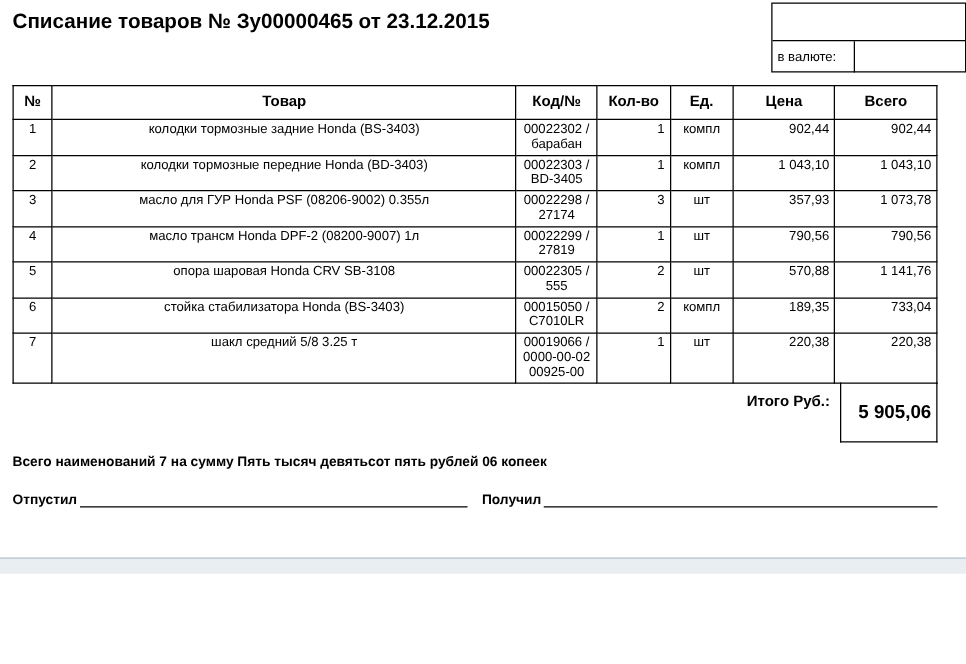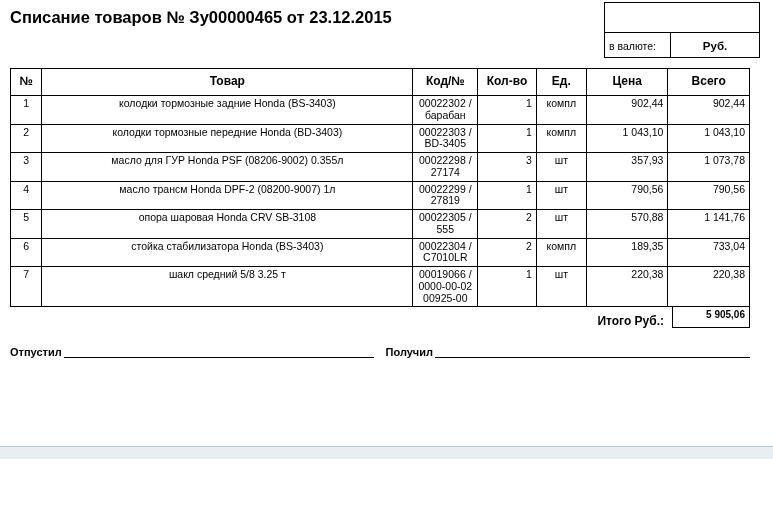--- a/index.html
+++ b/index.html
@@ -42,21 +42,21 @@
     position: absolute;
     left: 10px;
     top: 8px;
     font-size: 16.5px;
     font-weight: bold;
     letter-spacing: 0;
     white-space: nowrap;
   }
   .currency-box {
     position: absolute;
-    right: 13px;
+    right: 0;
     top: 2px;
     width: 156px;
     height: 56px;
     border: 1px solid #000;
     box-sizing: border-box;
   }
   .currency-box .cur-top {
     height: 29px;
     border-bottom: 1px solid #000;
   }
@@ -135,22 +135,22 @@
     padding-top: 8px;
     white-space: nowrap;
   }
   .total-value {
     width: 78px;
     box-sizing: border-box;
     border: 1px solid #000;
     border-top: none;
     text-align: right;
     font-weight: bold;
-    font-size: 10px;
-    padding: 3px 4px;
+    font-size: 15px;
+    padding: 15px 4px;
   }
 
   
   .summary {
     margin: 10px 0 0 10px;
     font-size: 11px;
     font-weight: bold;
   }
 
   
@@ -183,21 +183,20 @@
 
 <div class="page">
 
   <div class="header-area">
     <div class="doc-title">Списание товаров № Зу00000465 от 23.12.2015</div>
 
     <div class="currency-box">
       <div class="cur-top"></div>
       <div class="cur-bottom">
         <div class="cur-label">в валюте:</div>
-        <div class="cur-value">Руб.</div>
       </div>
     </div>
   </div>
 
   <table class="items">
     <colgroup>
       <col class="c-num">
       <col class="c-name">
       <col class="c-code">
       <col class="c-qty">
@@ -258,21 +257,21 @@
         <td class="name">опора шаровая Honda CRV SB-3108</td>
         <td class="code">00022305 / 555</td>
         <td class="qty">2</td>
         <td class="unit">шт</td>
         <td class="price">570,88</td>
         <td class="total">1 141,76</td>
       </tr>
       <tr>
         <td class="num">6</td>
         <td class="name">стойка стабилизатора Honda (BS-3403)</td>
-        <td class="code">00022304 / C7010LR</td>
+        <td class="code">00015050 / C7010LR</td>
         <td class="qty">2</td>
         <td class="unit">компл</td>
         <td class="price">189,35</td>
         <td class="total">733,04</td>
       </tr>
       <tr>
         <td class="num">7</td>
         <td class="name">шакл средний 5/8 3.25 т</td>
         <td class="code">00019066 / 0000-00-02 00925-00</td>
         <td class="qty">1</td>
@@ -281,20 +280,21 @@
         <td class="total">220,38</td>
       </tr>
     </tbody>
   </table>
 
   <div class="total-row">
     <div class="total-label">Итого Руб.:</div>
     <div class="total-value">5 905,06</div>
   </div>
 
+  <div class="summary">Всего наименований 7 на сумму Пять тысяч девятьсот пять рублей 06 копеек</div>
 
   <div class="signatures">
     <div class="sig-block">
       <span class="sig-label">Отпустил</span>
       <span class="sig-line first"></span>
     </div>
     <div class="sig-gap"></div>
     <div class="sig-block">
       <span class="sig-label">Получил</span>
       <span class="sig-line second"></span>

